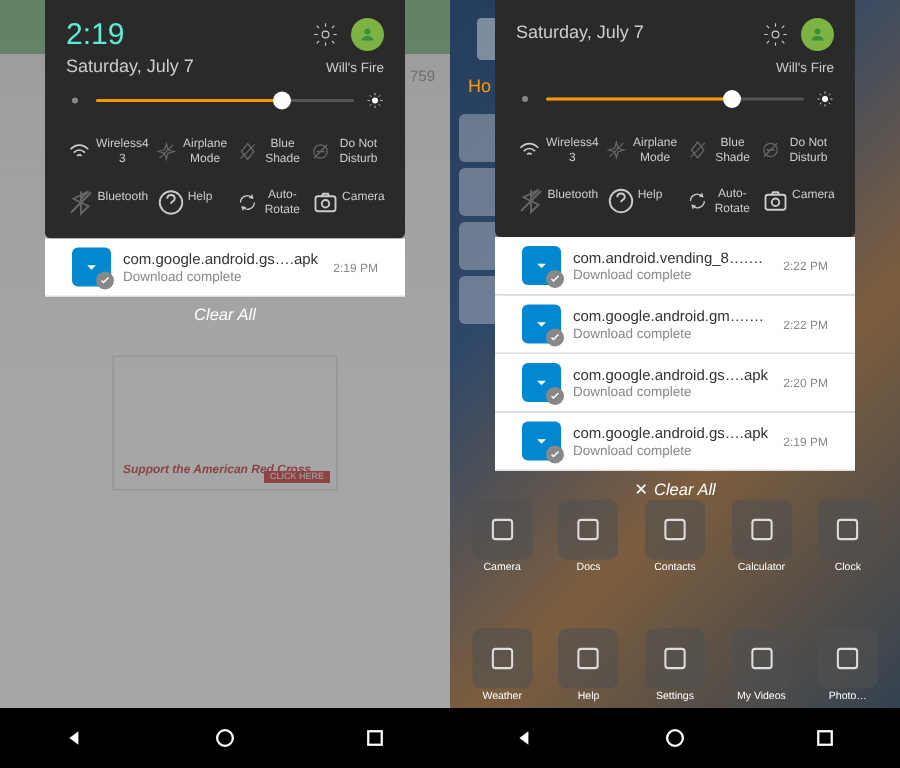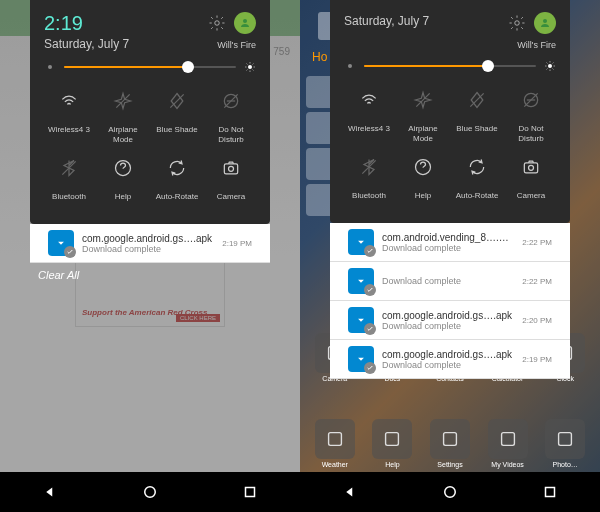--- a/index.html
+++ b/index.html
@@ -18,34 +18,34 @@
 .gear{width:18px;height:18px;stroke:#ccc;fill:none}
 .avatar{width:22px;height:22px;border-radius:50%;background:#7cb342;display:flex;align-items:center;justify-content:center}
 .user-label{font-size:9px;color:#ccc;text-align:right;margin-top:6px}
 .bright{display:flex;align-items:center;gap:8px;margin:10px 0 14px}
 .bright-icon{width:12px;height:12px;fill:#888}
 .bright-icon.hi{fill:#fff}
 .slider{flex:1;height:2px;background:#555;position:relative;border-radius:2px}
 .slider-fill{position:absolute;left:0;top:0;height:2px;background:#ff9800;border-radius:2px}
 .slider-thumb{position:absolute;top:-5px;width:12px;height:12px;border-radius:50%;background:#fff;margin-left:-6px}
 .qs-grid{display:grid;grid-template-columns:repeat(4,1fr);gap:6px 4px}
-.qs{display:flex;flex-direction:column;align-items:center;gap:14px;padding:4px 0}
+.qs{display:flex;flex-direction:row;align-items:center;gap:1px;padding:4px 0}
 .qs-icon{width:20px;height:20px;stroke:#ccc;fill:none;stroke-width:1.5}
 .qs-icon.off{stroke:#666}
 .qs-label{font-size:8px;color:#ccc;text-align:center;line-height:1.2;min-height:18px}
 .notif{background:#fff;display:flex;align-items:center;padding:6px 18px;gap:8px;border-bottom:1px solid #ddd}
 .notif-icon{width:26px;height:26px;border-radius:4px;background:#0288d1;display:flex;align-items:center;justify-content:center;position:relative}
 .notif-icon svg{width:14px;height:14px;fill:#fff}
 .notif-check{position:absolute;bottom:-2px;right:-2px;width:12px;height:12px;border-radius:50%;background:#888;display:flex;align-items:center;justify-content:center}
 .notif-check svg{width:8px;height:8px;fill:#fff}
 .notif-body{flex:1;min-width:0}
 .notif-title{font-size:10px;color:#333;font-weight:500;white-space:nowrap;overflow:hidden;text-overflow:ellipsis}
 .notif-sub{font-size:9px;color:#888}
 .notif-time{font-size:8px;color:#888}
-.clear-all{color:#fff;font-size:11px;font-style:italic;text-align:left;padding:6px 8px}
+.clear-all{color:#fff;font-size:11px;font-style:italic;text-align:center;padding:6px 8px}
 .clear-all .x{font-style:normal;margin-right:4px}
 .nav{position:absolute;bottom:0;left:0;right:0;height:40px;background:#000;display:flex;align-items:center;justify-content:space-around;z-index:20}
 .nav svg{width:18px;height:18px;stroke:#fff;fill:none;stroke-width:2}
 
 .bg-content{position:absolute;inset:0;padding:40px 10px 32px;font-size:10px;color:#666;opacity:0.7}
 .redcross{width:150px;height:90px;background:#fff;border:1px solid #ddd;margin:180px auto 0;position:relative}
 .redcross .txt{position:absolute;left:6px;bottom:8px;font-size:8px;color:#c62828;font-style:italic;font-weight:bold;line-height:1.2}
 .redcross .click{position:absolute;right:4px;bottom:4px;font-size:6px;background:#c62828;color:#fff;padding:1px 4px}
 .hdr-left{position:absolute;top:0;left:0;right:0;height:36px;background:#43a047;opacity:0.5}
 
@@ -417,20 +417,21 @@
             <svg viewBox="0 0 24 24">
               <path d="M12 3v12m-5-5l5 5 5-5M5 20h14"></path>
             </svg>
             <div class="notif-check">
               <svg viewBox="0 0 24 24">
                 <path d="M5 12l4 4 10-10" stroke="#fff" fill="none" stroke-width="3"></path>
               </svg>
             </div>
           </div>
           <div class="notif-body">
+            <div class="notif-title">com.google.android.gm….apk</div>
             <div class="notif-sub">Download complete</div>
           </div>
           <div class="notif-time">2:22 PM</div>
         </div>
         <div class="notif">
           <div class="notif-icon">
             <svg viewBox="0 0 24 24">
               <path d="M12 3v12m-5-5l5 5 5-5M5 20h14"></path>
             </svg>
             <div class="notif-check">
@@ -456,20 +457,21 @@
               </svg>
             </div>
           </div>
           <div class="notif-body">
             <div class="notif-title">com.google.android.gs….apk</div>
             <div class="notif-sub">Download complete</div>
           </div>
           <div class="notif-time">2:19 PM</div>
         </div>
       </div>
+    <div class="clear-all"><span class="x">✕</span><span>Clear All</span></div>
   </div>
   <div class="nav">
     <svg viewBox="0 0 24 24">
         <path d="M15 6l-8 6 8 6z" fill="#fff" stroke="none"></path>
       </svg>
     <svg viewBox="0 0 24 24">
         <circle cx="12" cy="12" r="7"></circle>
       </svg>
     <svg viewBox="0 0 24 24">
         <rect x="6" y="6" width="12" height="12"></rect>

